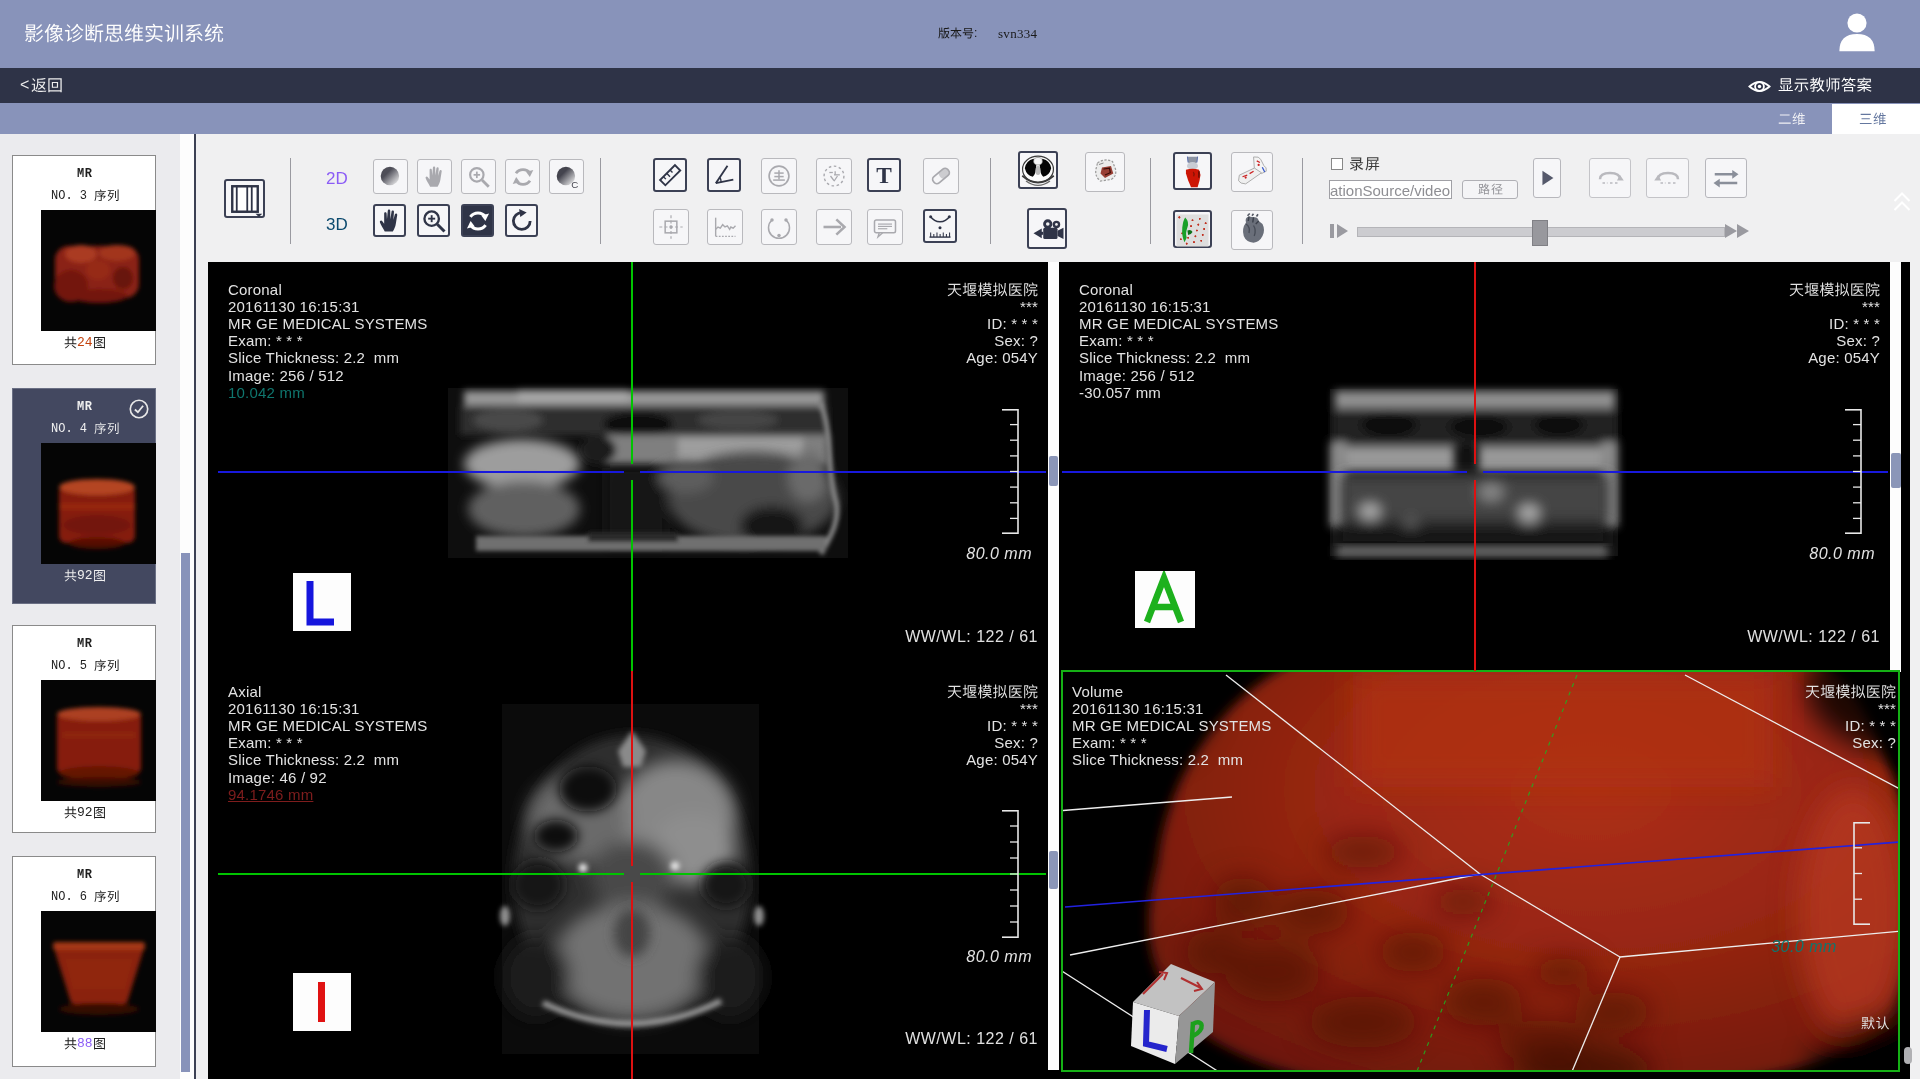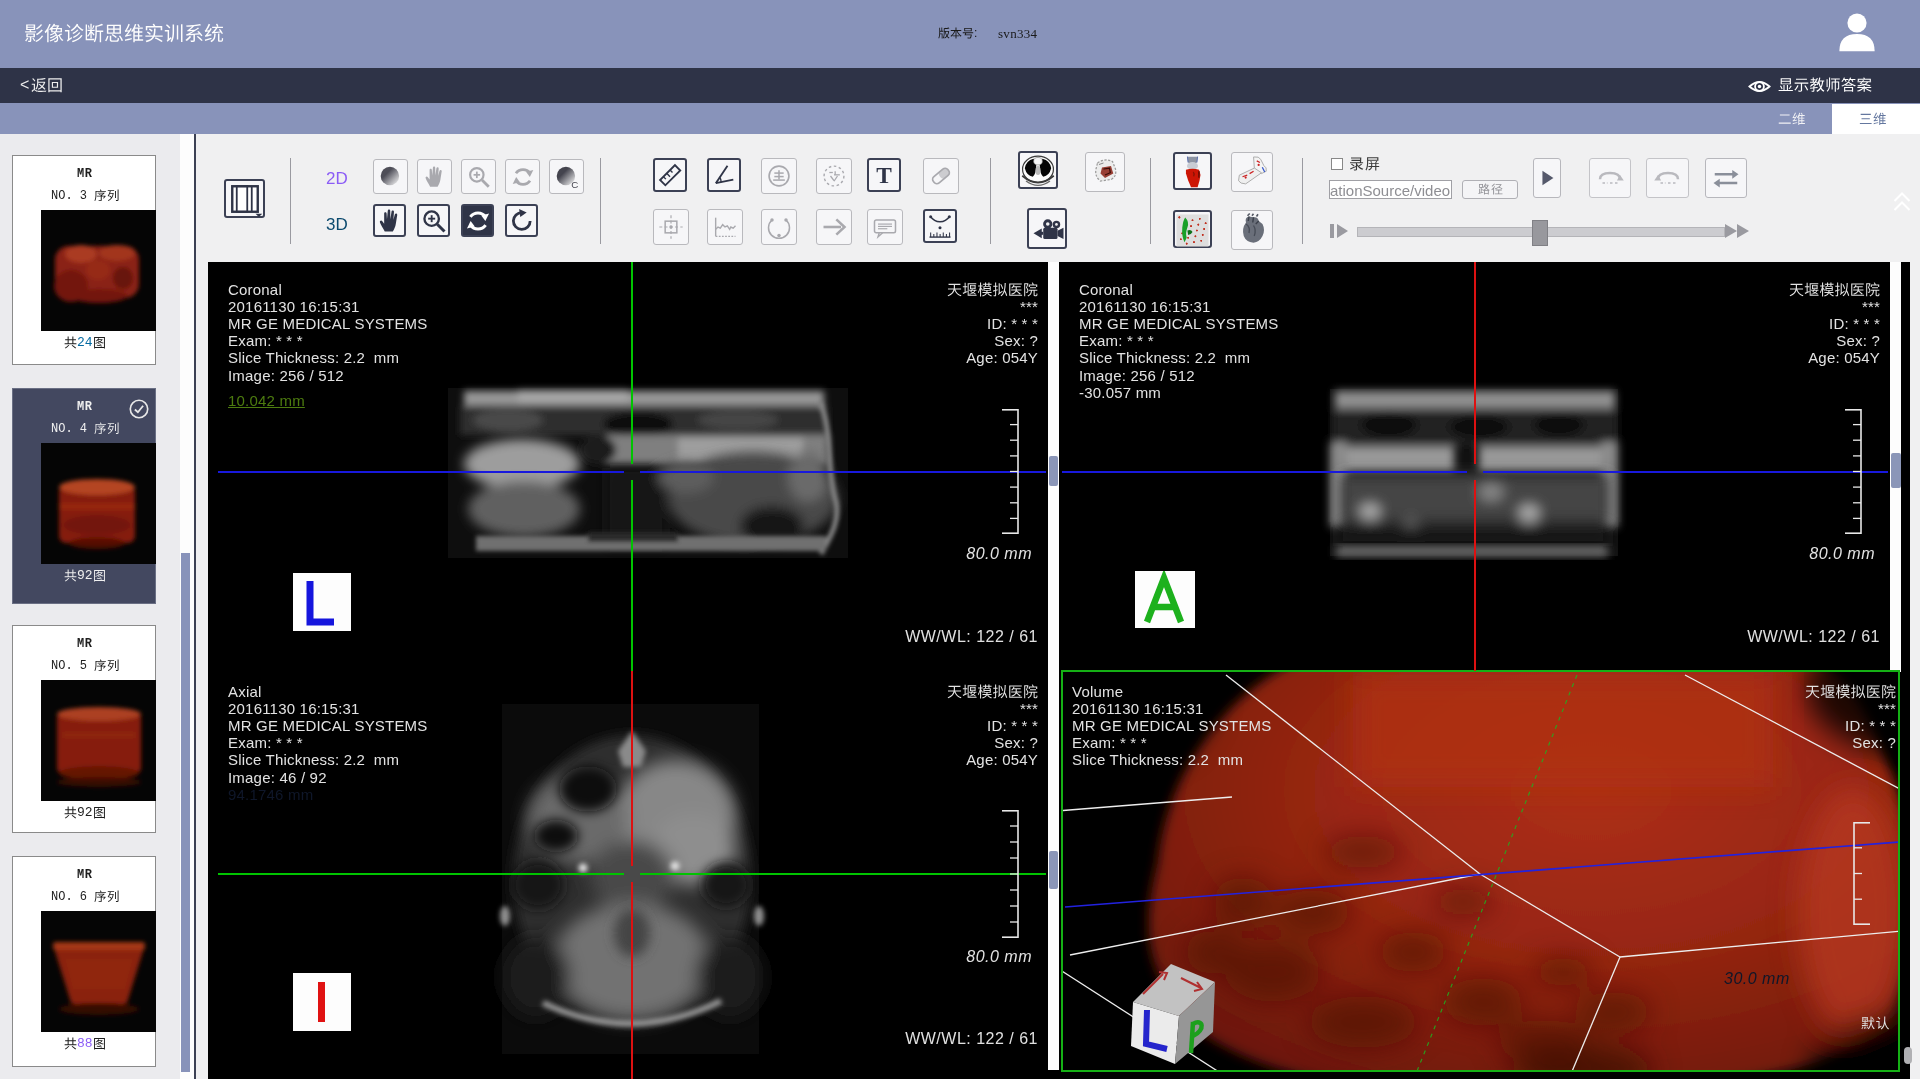--- a/index.html
+++ b/index.html
@@ -159,21 +159,21 @@
           <ellipse cx="58" cy="86" rx="28" ry="7" fill="#73190c"></ellipse>
           <ellipse cx="82" cy="68" rx="10" ry="11" fill="#671708"></ellipse>
           <ellipse cx="57" cy="60" rx="12" ry="10" fill="#962b18"></ellipse>
         </g>
       </svg>
     </div>
     <div style="position:absolute;left:51px;top:176px;"><span style="display:inline-block;vertical-align:-2.5px"><svg width="13.0" height="13" style="display:block" viewBox="0 0 13.0 13">
           <g fill="#1d1d1d" transform="translate(0,11.4) scale(0.0130,-0.0130)">
             <use href="#g25" x="0"></use>
           </g>
-        </svg></span><span style="font:13px 'Liberation Mono';color:#0369a1;vertical-align:0.5px">24</span><span style="display:inline-block;vertical-align:-2.5px"><svg width="13.0" height="13" style="display:block" viewBox="0 0 13.0 13">
+        </svg></span><span style="font:13px 'Liberation Mono';color:#c2410c;vertical-align:0.5px">24</span><span style="display:inline-block;vertical-align:-2.5px"><svg width="13.0" height="13" style="display:block" viewBox="0 0 13.0 13">
           <g fill="#1d1d1d" transform="translate(0,11.4) scale(0.0130,-0.0130)">
             <use href="#g26" x="0"></use>
           </g>
         </svg></span></div>
   </div>
 <div style="position:absolute;left:12px;top:388px;width:144px;height:216px;background:#434860;border:1px solid #6a6f84;">
     <div style="position:absolute;left:64px;top:11px;font:bold 12px 'Liberation Mono';color:#f0f0f0;letter-spacing:0.5px;">MR</div>
     <div style="position:absolute;left:38px;top:33px;font:12px 'Liberation Mono';color:#f0f0f0;white-space:nowrap;">NO. 4 <span style="display:inline-block;vertical-align:-2.5px"><svg width="26.0" height="12.5" style="display:block" viewBox="0 0 26.0 12.5">
           <g fill="#f0f0f0" transform="translate(0,11.0) scale(0.0125,-0.0125)">
             <use href="#g23" x="0"></use>
@@ -853,21 +853,21 @@
 <div style="position:absolute;left:631px;top:882px;width:2px;height:197px;background:#dd1111;"></div>
 <div style="position:absolute;left:218px;top:873px;width:406px;height:2px;background:#00c400;"></div>
 <div style="position:absolute;left:640px;top:873px;width:406px;height:2px;background:#00c400;"></div>
 <div style="position:absolute;left:228px;top:281px;width:260px;height:126px;">
     <div style="position:absolute;top:0px;left:0;font:15px 'Liberation Sans';letter-spacing:0.2px;line-height:17.1px;color:#e2e2e2;white-space:nowrap;">Coronal</div>
     <div style="position:absolute;top:17px;left:0;font:15px 'Liberation Sans';letter-spacing:0.2px;line-height:17.1px;color:#e2e2e2;white-space:nowrap;">20161130 16:15:31</div>
     <div style="position:absolute;top:34px;left:0;font:15px 'Liberation Sans';letter-spacing:0.2px;line-height:17.1px;color:#e2e2e2;white-space:nowrap;">MR GE MEDICAL SYSTEMS</div>
     <div style="position:absolute;top:51px;left:0;font:15px 'Liberation Sans';letter-spacing:0.2px;line-height:17.1px;color:#e2e2e2;white-space:nowrap;">Exam: * * *</div>
     <div style="position:absolute;top:68px;left:0;font:15px 'Liberation Sans';letter-spacing:0.2px;line-height:17.1px;color:#e2e2e2;white-space:nowrap;">Slice Thickness: 2.2&nbsp; mm</div>
     <div style="position:absolute;top:86px;left:0;font:15px 'Liberation Sans';letter-spacing:0.2px;line-height:17.1px;color:#e2e2e2;white-space:nowrap;">Image: 256 / 512</div>
-    <div style="position:absolute;top:111px;left:0;font:15px 'Liberation Sans';letter-spacing:0.2px;line-height:17.1px;color:#4d7c0f;white-space:nowrap;text-decoration:underline;">10.042 mm</div>
+    <div style="position:absolute;top:103px;left:0;font:15px 'Liberation Sans';letter-spacing:0.2px;line-height:17.1px;color:#0f766e;white-space:nowrap;">10.042 mm</div>
   </div>
 <div style="position:absolute;left:778px;top:281px;width:260px;height:90px;">
     <div style="position:absolute;top:1px;right:0;">
       <svg width="91.2" height="15" style="display:block" viewBox="0 0 91.2 15">
         <g fill="#e2e2e2" transform="translate(0,13.2) scale(0.0150,-0.0150)">
           <use href="#g31" x="0"></use>
           <use href="#g32" x="1013"></use>
           <use href="#g33" x="2027"></use>
           <use href="#g34" x="3040"></use>
           <use href="#g35" x="4053"></use>
@@ -907,21 +907,21 @@
     <div style="position:absolute;top:51px;right:0;font:15px 'Liberation Sans';letter-spacing:0.2px;line-height:17.1px;color:#e2e2e2;white-space:nowrap;">Sex: ?</div>
     <div style="position:absolute;top:68px;right:0;font:15px 'Liberation Sans';letter-spacing:0.2px;line-height:17.1px;color:#e2e2e2;white-space:nowrap;">Age: 054Y</div>
   </div>
 <div style="position:absolute;left:228px;top:683px;width:260px;height:126px;">
     <div style="position:absolute;top:0px;left:0;font:15px 'Liberation Sans';letter-spacing:0.2px;line-height:17.1px;color:#e2e2e2;white-space:nowrap;">Axial</div>
     <div style="position:absolute;top:17px;left:0;font:15px 'Liberation Sans';letter-spacing:0.2px;line-height:17.1px;color:#e2e2e2;white-space:nowrap;">20161130 16:15:31</div>
     <div style="position:absolute;top:34px;left:0;font:15px 'Liberation Sans';letter-spacing:0.2px;line-height:17.1px;color:#e2e2e2;white-space:nowrap;">MR GE MEDICAL SYSTEMS</div>
     <div style="position:absolute;top:51px;left:0;font:15px 'Liberation Sans';letter-spacing:0.2px;line-height:17.1px;color:#e2e2e2;white-space:nowrap;">Exam: * * *</div>
     <div style="position:absolute;top:68px;left:0;font:15px 'Liberation Sans';letter-spacing:0.2px;line-height:17.1px;color:#e2e2e2;white-space:nowrap;">Slice Thickness: 2.2&nbsp; mm</div>
     <div style="position:absolute;top:86px;left:0;font:15px 'Liberation Sans';letter-spacing:0.2px;line-height:17.1px;color:#e2e2e2;white-space:nowrap;">Image: 46 / 92</div>
-    <div style="position:absolute;top:103px;left:0;font:15px 'Liberation Sans';letter-spacing:0.2px;line-height:17.1px;color:#0f172a;white-space:nowrap;">94.1746 mm</div>
+    <div style="position:absolute;top:103px;left:0;font:15px 'Liberation Sans';letter-spacing:0.2px;line-height:17.1px;color:#7f1d1d;white-space:nowrap;text-decoration:underline;">94.1746 mm</div>
   </div>
 <div style="position:absolute;left:778px;top:683px;width:260px;height:90px;">
     <div style="position:absolute;top:1px;right:0;">
       <svg width="91.2" height="15" style="display:block" viewBox="0 0 91.2 15">
         <g fill="#e2e2e2" transform="translate(0,13.2) scale(0.0150,-0.0150)">
           <use href="#g31" x="0"></use>
           <use href="#g32" x="1013"></use>
           <use href="#g33" x="2027"></use>
           <use href="#g34" x="3040"></use>
           <use href="#g35" x="4053"></use>
@@ -998,21 +998,21 @@
     </svg></div>
 <div style="position:absolute;left:872px;top:948px;width:160px;height:22px;font:italic 16px 'Liberation Sans';color:#e2e2e2;text-align:right;letter-spacing:0.5px;">80.0 mm</div>
 <div style="position:absolute;left:1853px;top:820px;width:20px;height:113px;"><svg width="20" height="113" viewBox="0 0 20 113">
       <line x1="1" y1="2" x2="1" y2="105" stroke="#e8e8e8" stroke-width="1.6"></line>
       <line x1="1" y1="2.8" x2="17" y2="2.8" stroke="#e8e8e8" stroke-width="1.6"></line>
       <line x1="1" y1="104.2" x2="17" y2="104.2" stroke="#e8e8e8" stroke-width="1.6"></line>
       <line x1="1" y1="27.8" x2="9" y2="27.8" stroke="#e8e8e8" stroke-width="1.3"></line>
       <line x1="1" y1="53.5" x2="9" y2="53.5" stroke="#e8e8e8" stroke-width="1.3"></line>
       <line x1="1" y1="79.2" x2="9" y2="79.2" stroke="#e8e8e8" stroke-width="1.3"></line>
     </svg></div>
-<div style="position:absolute;left:1724px;top:938px;width:160px;height:22px;font:italic 16px 'Liberation Sans';color:#0f172a;text-align:left;letter-spacing:0.5px;margin-top:32px;">30.0 mm</div>
+<div style="position:absolute;left:1724px;top:938px;width:160px;height:22px;font:italic 16px 'Liberation Sans';color:#0f766e;text-align:center;letter-spacing:0.5px;">30.0 mm</div>
 <div style="position:absolute;left:818px;top:628px;width:220px;height:22px;font:16px 'Liberation Sans';color:#e0e0e0;text-align:right;letter-spacing:0.5px;">WW/WL: 122 / 61</div>
 <div style="position:absolute;left:1660px;top:628px;width:220px;height:22px;font:16px 'Liberation Sans';color:#e0e0e0;text-align:right;letter-spacing:0.5px;">WW/WL: 122 / 61</div>
 <div style="position:absolute;left:818px;top:1030px;width:220px;height:22px;font:16px 'Liberation Sans';color:#e0e0e0;text-align:right;letter-spacing:0.5px;">WW/WL: 122 / 61</div>
 <div style="position:absolute;left:293px;top:573px;width:58px;height:58px;background:#fdfdfd;"><svg width="58" height="58" viewBox="0 0 58 58">
       <path d="M17 8 V49 H41" stroke="#1515dd" stroke-width="7" fill="none"></path>
     </svg></div>
 <div style="position:absolute;left:1135px;top:571px;width:60px;height:57px;background:#fdfdfd;"><svg width="60" height="57" viewBox="0 0 60 57">
       <path d="M12 51 L29 7 L46 51 M18 36 L40 36" stroke="#1db11d" stroke-width="6.5" fill="none"></path>
     </svg></div>
 <div style="position:absolute;left:293px;top:973px;width:58px;height:58px;background:#fdfdfd;">

